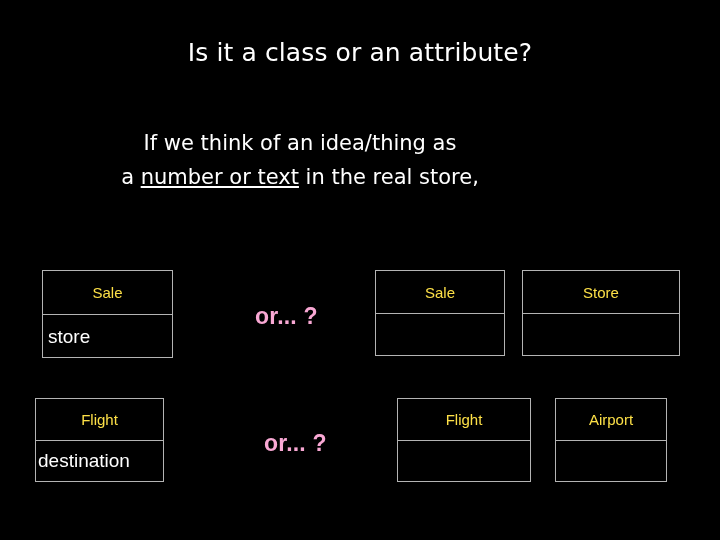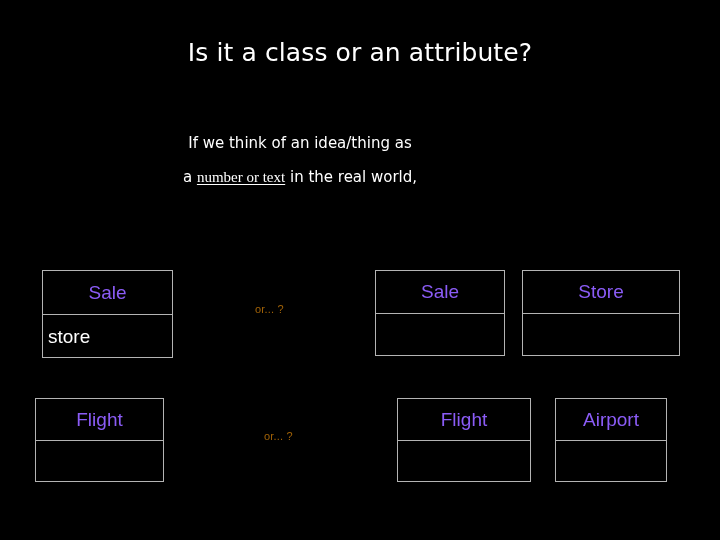--- a/index.html
+++ b/index.html
@@ -41,48 +41,47 @@
   }
 
   
   #body-text {
     position: absolute;
     left: 0;
     top: 118px;
     width: 600px;
     text-align: center;
     font-family: "DejaVu Sans", sans-serif;
-    font-size: 15px;
+    font-size: 21px;
     font-weight: 400;
     line-height: 34px;
     color: #ffffff;
     white-space: nowrap;
   }
   #body-text .ln { display: block; }
   #body-text .u {
     text-decoration: underline;
     text-underline-offset: 2px;
-    font-family: Liberation Serif, serif;
   }
 
   
   .uml-box {
     position: absolute;
     box-sizing: border-box;
     border: 1px solid #b4b4b4;
     background: #000000;
   }
   .uml-name {
     box-sizing: border-box;
     border-bottom: 1px solid #b4b4b4;
     text-align: center;
     font-family: "Liberation Sans", sans-serif;
-    font-size: 19px;
+    font-size: 15px;
     font-weight: 400;
-    color: #8b5cf6;
+    color: #fde047;
     white-space: nowrap;
     overflow: hidden;
     display: flex;
     align-items: center;
     justify-content: center;
   }
   .uml-attrs {
     box-sizing: border-box;
     text-align: left;
     font-family: "Liberation Sans", sans-serif;
@@ -95,57 +94,58 @@
     align-items: center;
     justify-content: flex-start;
     padding-left: 5px;
   }
   .uml-attrs.tight { padding-left: 2px; }
 
   
   .or-label {
     position: absolute;
     font-family: "Liberation Sans", sans-serif;
-    font-size: 11px;
-    font-weight: normal;
-    color: #a16207;
+    font-size: 23px;
+    font-weight: bold;
+    color: #f9a8d4;
     white-space: nowrap;
     letter-spacing: 0.2px;
   }
 </style>
 </head>
 <body>
 
 <div id="slide">
 
   <div id="title">Is it a class or an attribute?</div>
 
   <div id="body-text">
     <span class="ln">If we think of an idea/thing as</span>
-    <span class="ln"><span>a </span><span class="u">number or text</span><span> in the real world,</span></span>
+    <span class="ln"><span>a </span><span class="u">number or text</span><span> in the real store,</span></span>
   </div>
 
   <div class="uml-box" style="left:42px; top:262px; width:131px; height:88px;">
     <div class="uml-name" style="height:44px;">Sale</div>
     <div class="uml-attrs" style="height:43px;">store</div>
   </div>
 
   <div class="or-label" style="left:255px; top:295px;">or... ?</div>
 
   <div class="uml-box" style="left:375px; top:262px; width:130px; height:86px;">
     <div class="uml-name" style="height:43px;">Sale</div>
     <div class="uml-attrs" style="height:42px;"></div>
   </div>
 
   <div class="uml-box" style="left:522px; top:262px; width:158px; height:86px;">
     <div class="uml-name" style="height:43px;">Store</div>
   </div>
 
   <div class="uml-box" style="left:35px; top:390px; width:129px; height:84px;">
     <div class="uml-name" style="height:42px;">Flight</div>
+    <div class="uml-attrs tight" style="height:40px;">destination</div>
   </div>
 
   <div class="or-label" style="left:264px; top:422px;">or... ?</div>
 
   <div class="uml-box" style="left:397px; top:390px; width:134px; height:84px;">
     <div class="uml-name" style="height:42px;">Flight</div>
     <div class="uml-attrs" style="height:40px;"></div>
   </div>
 
   <div class="uml-box" style="left:555px; top:390px; width:112px; height:84px;">

